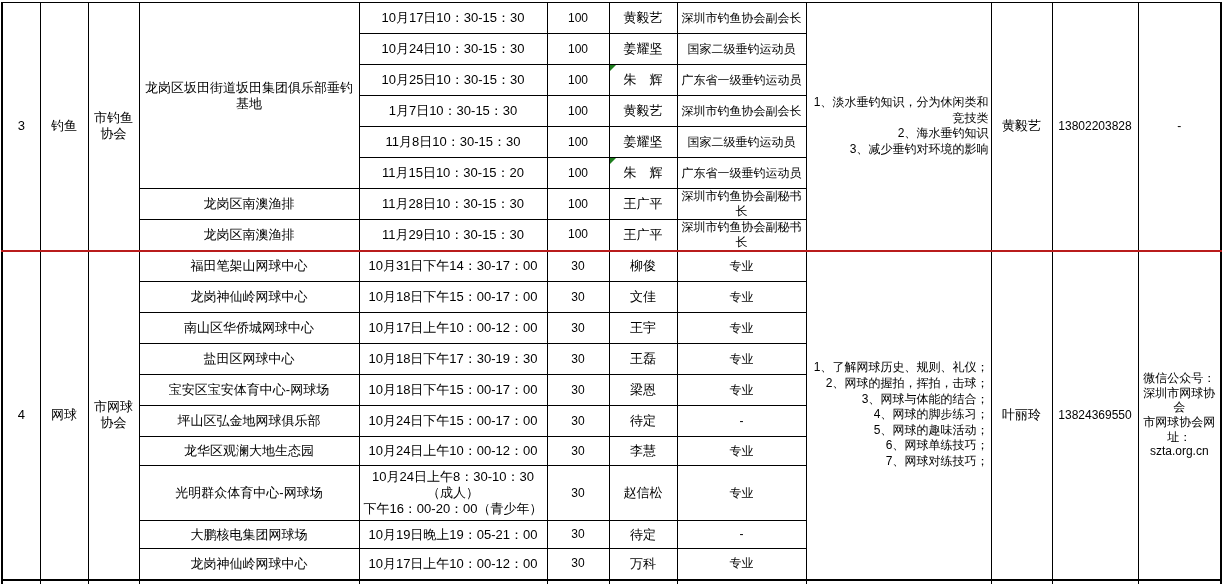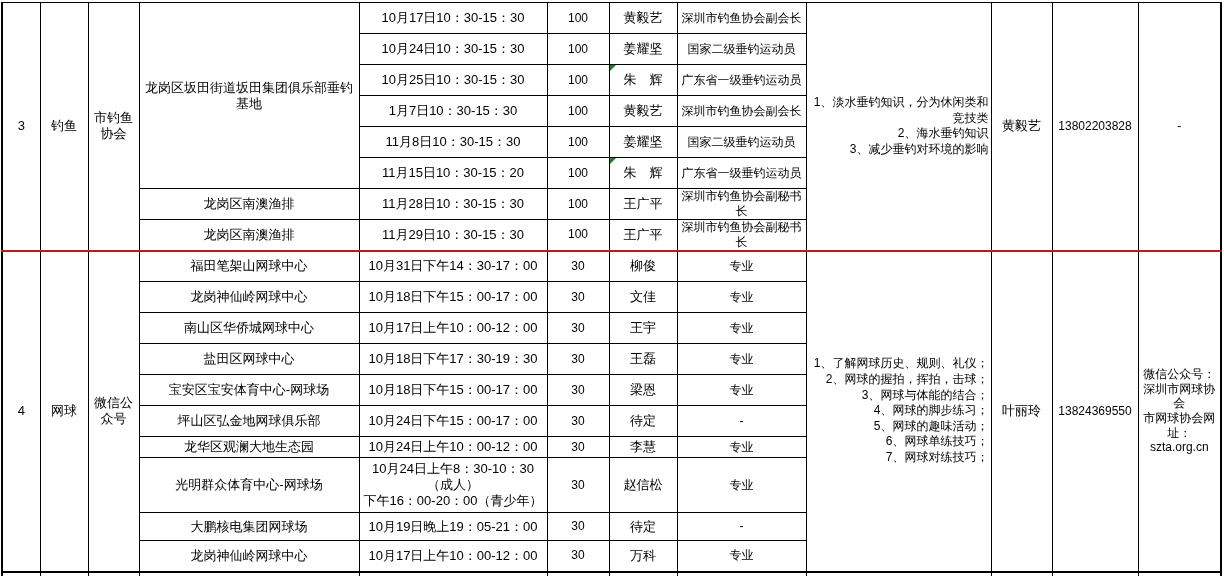--- a/index.html
+++ b/index.html
@@ -6,21 +6,21 @@
   body{width:1224px;height:585px;overflow:hidden;color:#000;
        font-family:"Liberation Sans","DejaVu Sans",sans-serif;}
   table.grid{border-collapse:collapse;table-layout:fixed;
              margin:2px 0 0 1px;
              border-left:2px solid #000;border-right:2px solid #000;
              border-top:1px solid #000;border-bottom:none;}
   td{border:1px solid #000;text-align:center;vertical-align:middle;
      font-size:13px;line-height:1.22;padding:0 2px;overflow:hidden;
      white-space:pre-line;word-break:break-all;position:relative;}
   tr.sec td{border-top:2px solid #b91c1c;}
-  tr.h31{height:31px;} tr.h29{height:21px;} tr.h55{height:55px;} tr.h28{height:28px;padding-left:36px;}
+  tr.h31{height:31px;} tr.h29{height:29px;} tr.h55{height:55px;} tr.h28{height:28px;padding-left:36px;}
   td.num{font-size:12px;white-space:nowrap;}
   td.date{font-size:13px;}
   td.title{font-size:12px;}
   td.desc{text-align:right;font-size:12px;padding:1px 2px 1px 3px;line-height:1.3;}
   td.note{font-size:12px;}
   tr.sliver td{height:3px;padding:0;border-top:2px solid #000;border-bottom:none;}
   .marker{position:absolute;top:0;left:0;width:0;height:0;
           border-top:6px solid #1e7e1e;border-right:6px solid transparent;}
 </style>
 </head>
@@ -100,21 +100,21 @@
       <td>龙岗区南澳渔排</td>
       <td class="date">11月29日10：30-15：30</td>
       <td class="num">100</td>
       <td>王广平</td>
       <td class="title">深圳市钓鱼协会副秘书长</td>
     </tr>
 
     <tr class="sec h31">
       <td rowspan="10">4</td>
       <td rowspan="10">网球</td>
-      <td rowspan="10">微信公众号</td>
+      <td rowspan="10">市网球协会</td>
       <td>福田笔架山网球中心</td>
       <td class="date">10月31日下午14：30-17：00</td>
       <td class="num">30</td>
       <td>柳俊</td>
       <td class="title">专业</td>
       <td rowspan="10" class="desc">1、了解网球历史、规则、礼仪；
 2、网球的握拍，挥拍，击球；
 3、网球与体能的结合；
 4、网球的脚步练习；
 5、网球的趣味活动；

